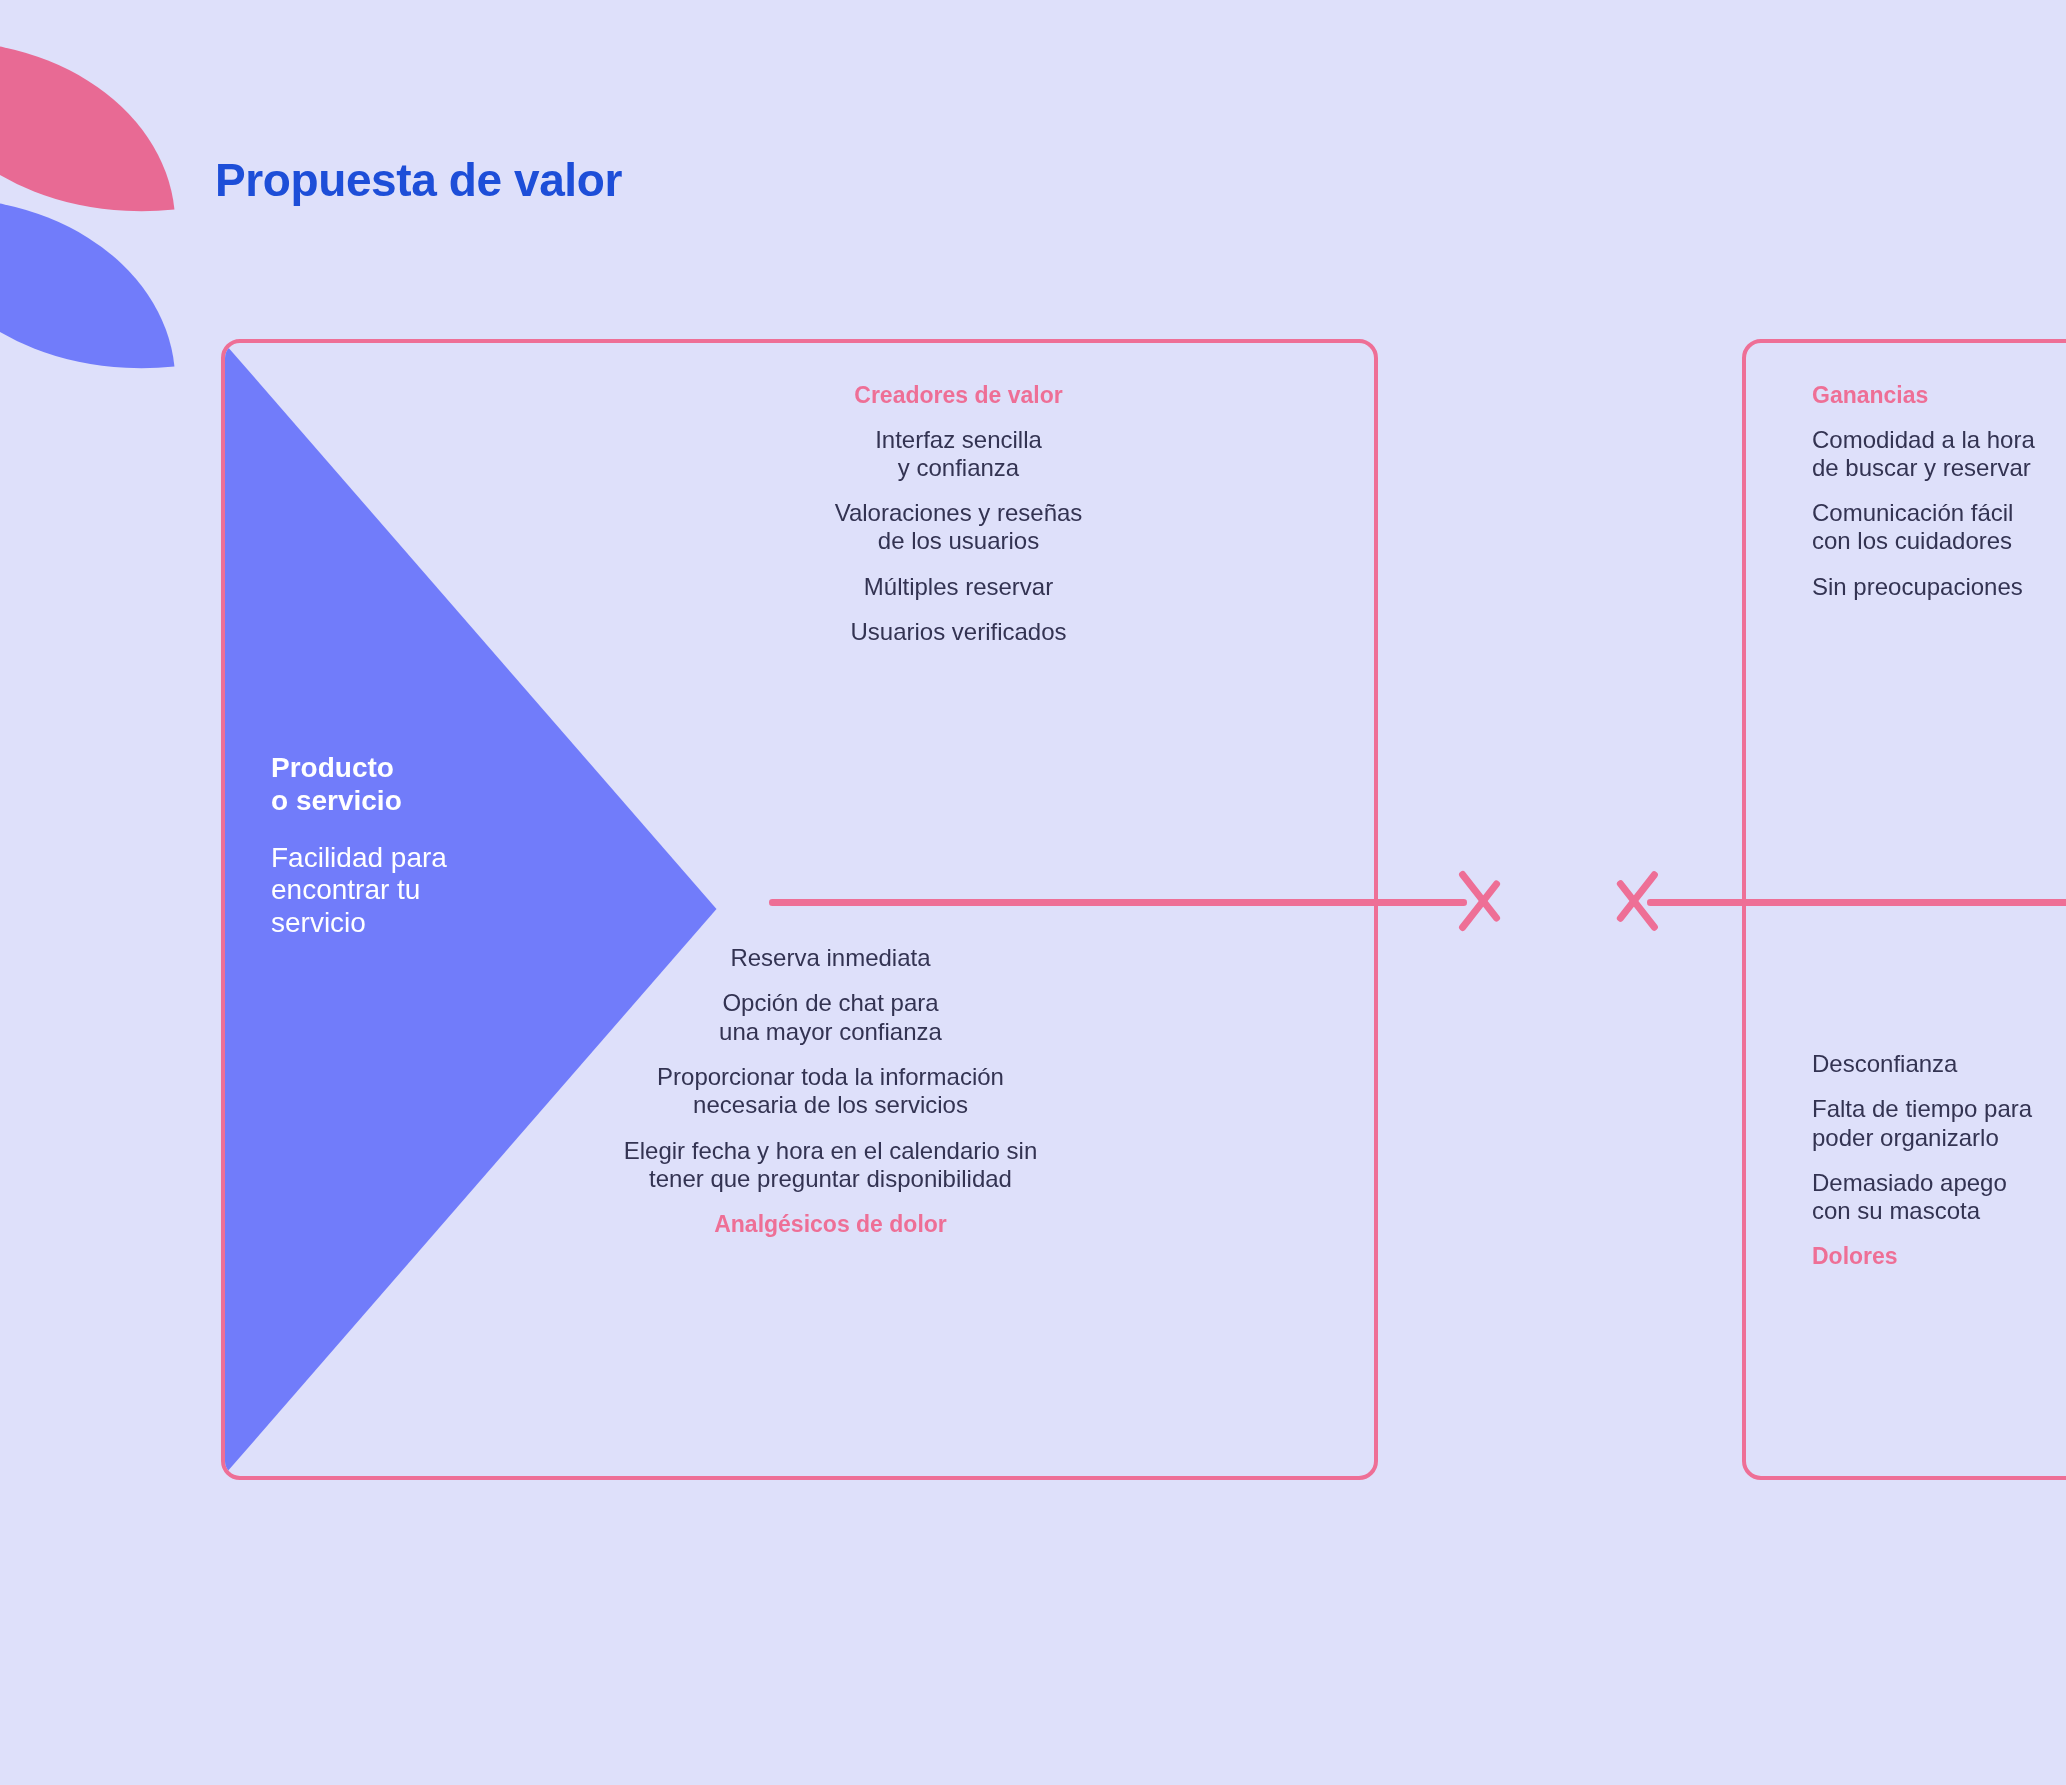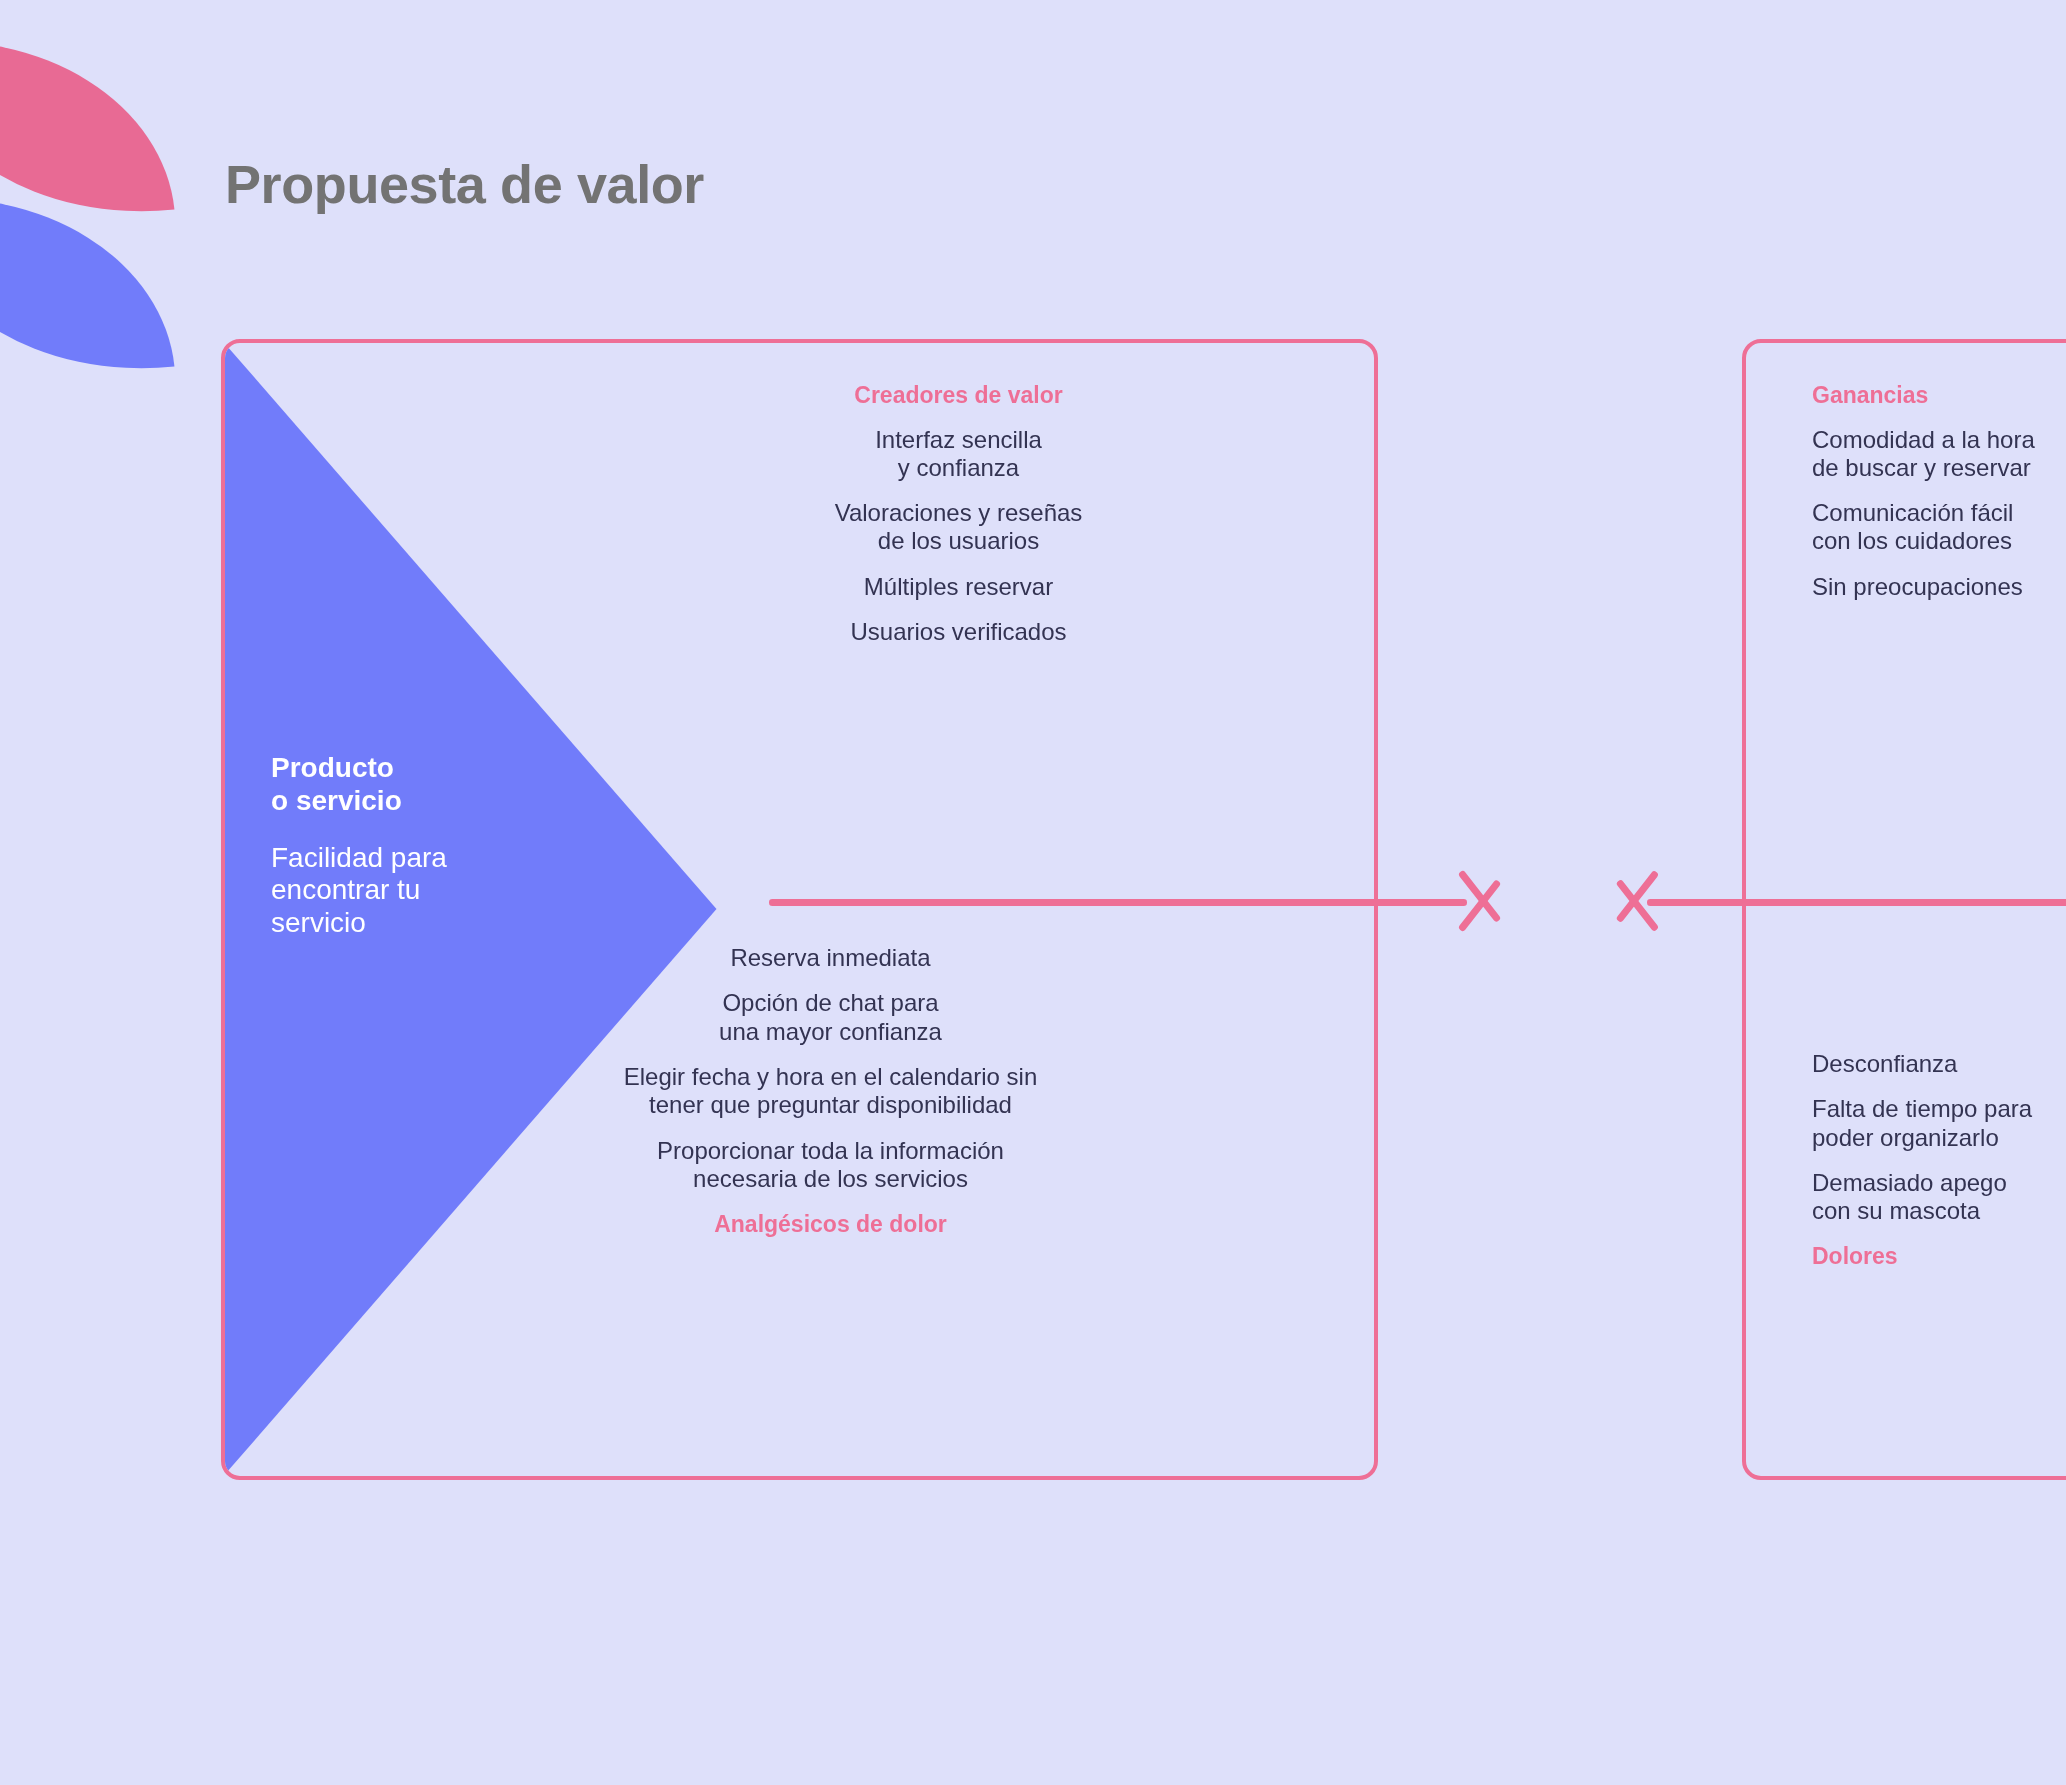--- a/index.html
+++ b/index.html
@@ -23,22 +23,22 @@
   }
   .petal-tl-blue{
     left:-83px;top:186px;width:248px;height:194px;
     background:#717cfa;
     border-radius:0 100% 0 100%;
     transform:rotate(-6deg);
   }
 
   
   .page-title{
-    position:absolute;left:225px;top:153px;
-    font-size:54px;font-weight:bold;color:#737373;
+    position:absolute;left:215px;top:153px;
+    font-size:46px;font-weight:bold;color:#1d4ed8;
     letter-spacing:-0.4px;
   }
 
   
   .panel{
     position:absolute;
     border:4.5px solid #ee6f96;
     border-radius:19px;
     box-sizing:border-box;
     overflow:hidden;
@@ -129,26 +129,26 @@
 
   <div class="blk zone-lp ta-r">
     <div class="li" style="margin-top:0;">
       <div>Reserva inmediata</div>
     </div>
     <div class="li">
       <div>Opción de chat para</div>
       <div>una mayor confianza</div>
     </div>
     <div class="li">
+      <div>Proporcionar toda la información</div>
+      <div>necesaria de los servicios</div>
+    </div>
+    <div class="li">
       <div>Elegir fecha y hora en el calendario sin</div>
       <div>tener que preguntar disponibilidad</div>
-    </div>
-    <div class="li">
-      <div>Proporcionar toda la información</div>
-      <div>necesaria de los servicios</div>
     </div>
     <div class="hdr" style="margin-top:18px;">Analgésicos de dolor</div>
   </div>
 
   <div class="panel panel-right">
     
   </div>
 
   <div class="blk zone-rg ta-l">
     <div class="hdr">Ganancias</div>

